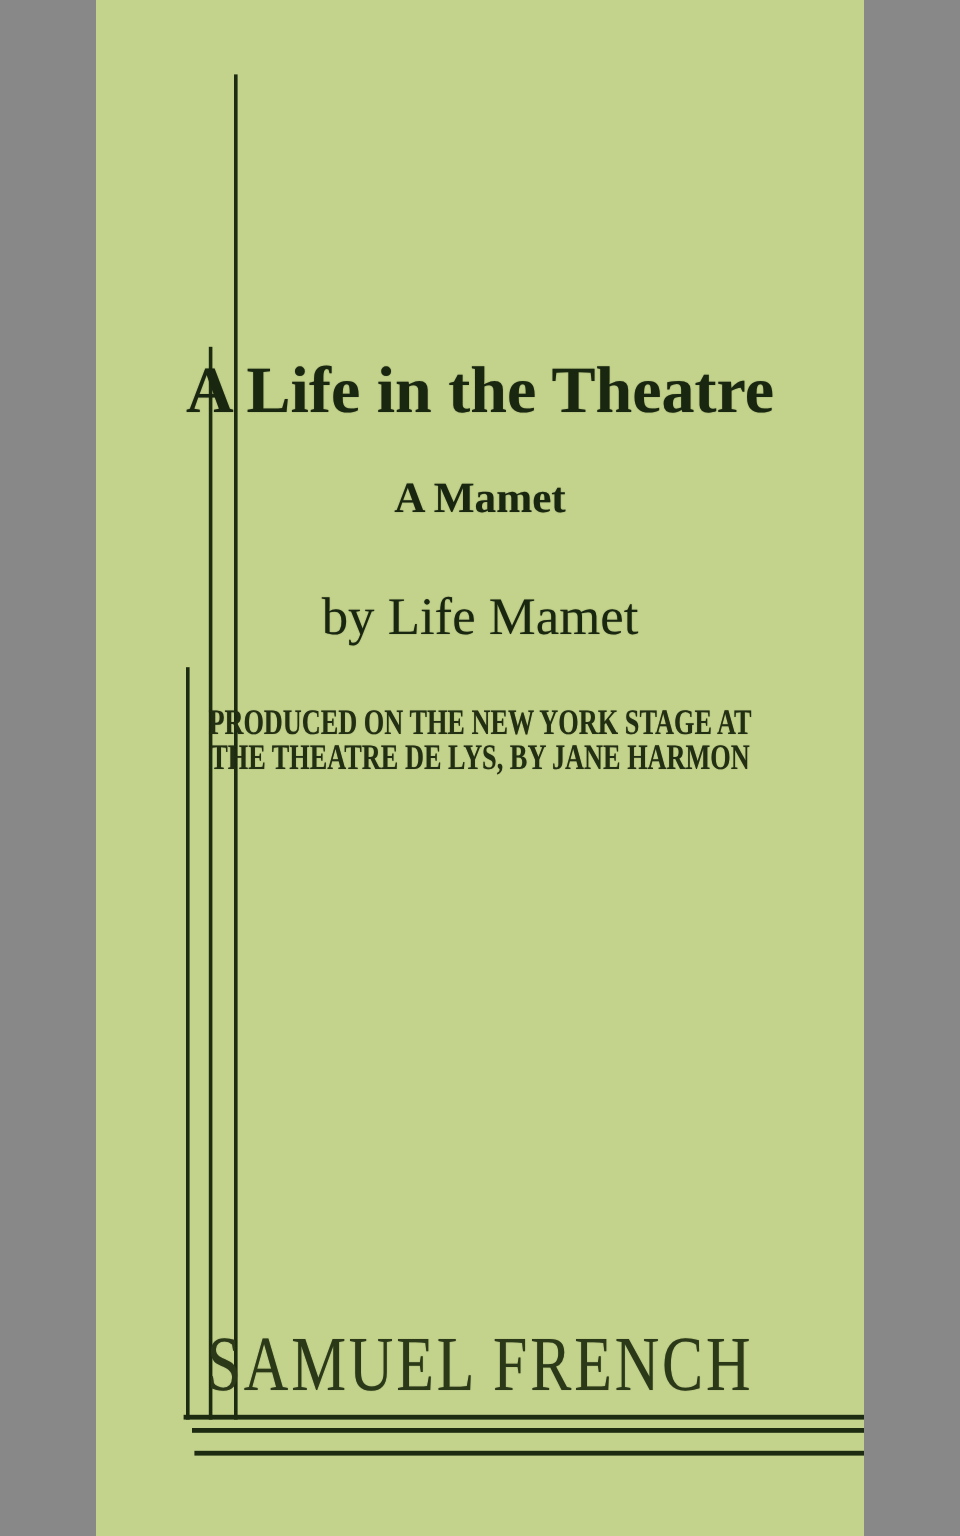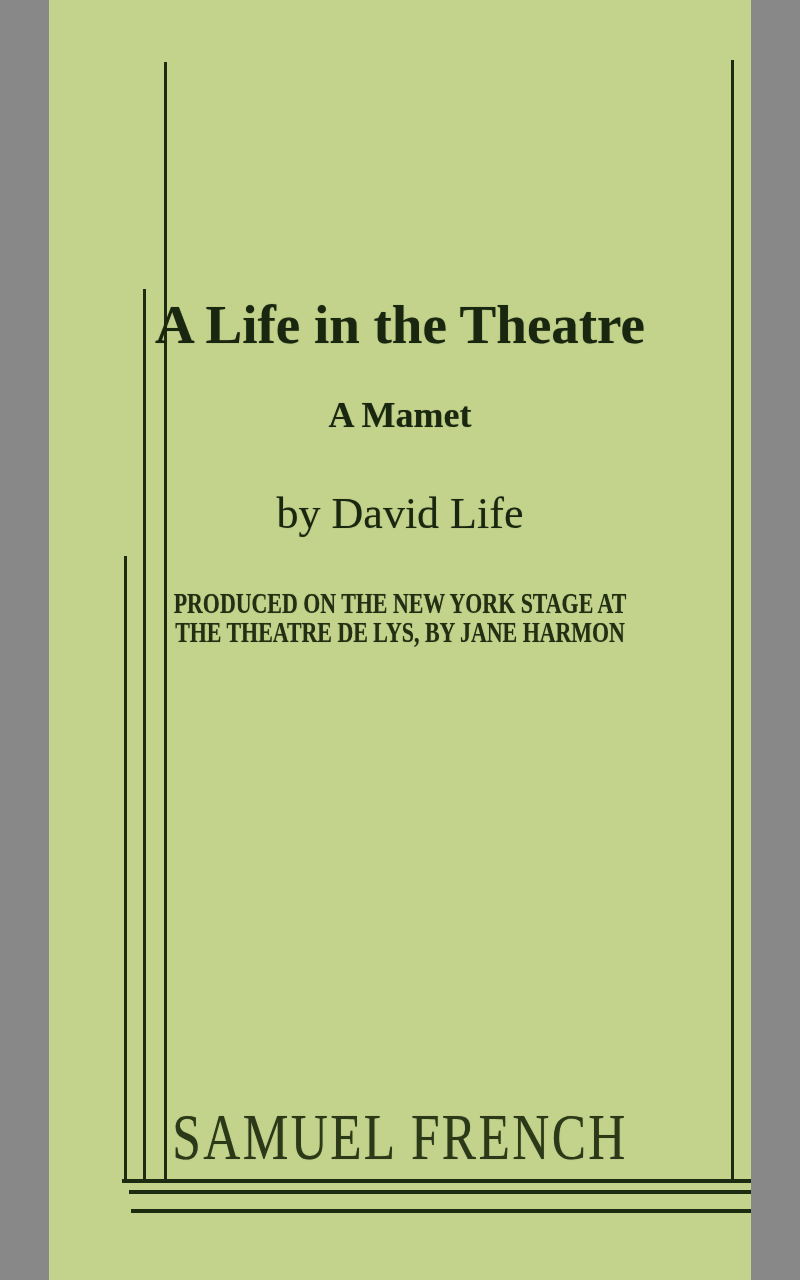--- a/index.html
+++ b/index.html
@@ -2,21 +2,21 @@
 <html style="--bg: #c4d38c; --ink: #1d2b11; --title-ink: #1a2710; --publisher-ink: #2b3919;"><head>
 <meta charset="utf-8">
 <style>
   html, body {
     margin: 0;
     padding: 0;
     background: #888;
   }
   .cover {
     position: relative;
-    width: 702px;
+    width: 640px;
     height: 1280px;
     margin: 0 auto;
     background: var(--bg, #c4d38c);
     overflow: hidden;
     font-family: "Liberation Serif", "DejaVu Serif", serif;
   }
   
   .vline {
     position: absolute;
     width: 3px;
@@ -93,20 +93,20 @@
   <div class="vline vl-left-outer"></div>
   <div class="vline vl-right-inner"></div>
   <div class="vline vl-right-middle"></div>
   <div class="vline vl-right-outer"></div>
   <div class="hline hl-a"></div>
   <div class="hline hl-b"></div>
   <div class="hline hl-c"></div>
 
   <div class="txt title">A Life in the Theatre</div>
   <div class="txt subtitle">A Mamet</div>
-  <div class="txt byline">by David Life</div>
+  <div class="txt byline">by Life Mamet</div>
   <div class="txt credits">
     <div>PRODUCED ON THE NEW YORK STAGE AT</div>
     <div>THE THEATRE DE LYS, BY JANE HARMON</div>
   </div>
   <div class="txt publisher">SAMUEL FRENCH</div>
 
 </div>
 
 </body></html>

